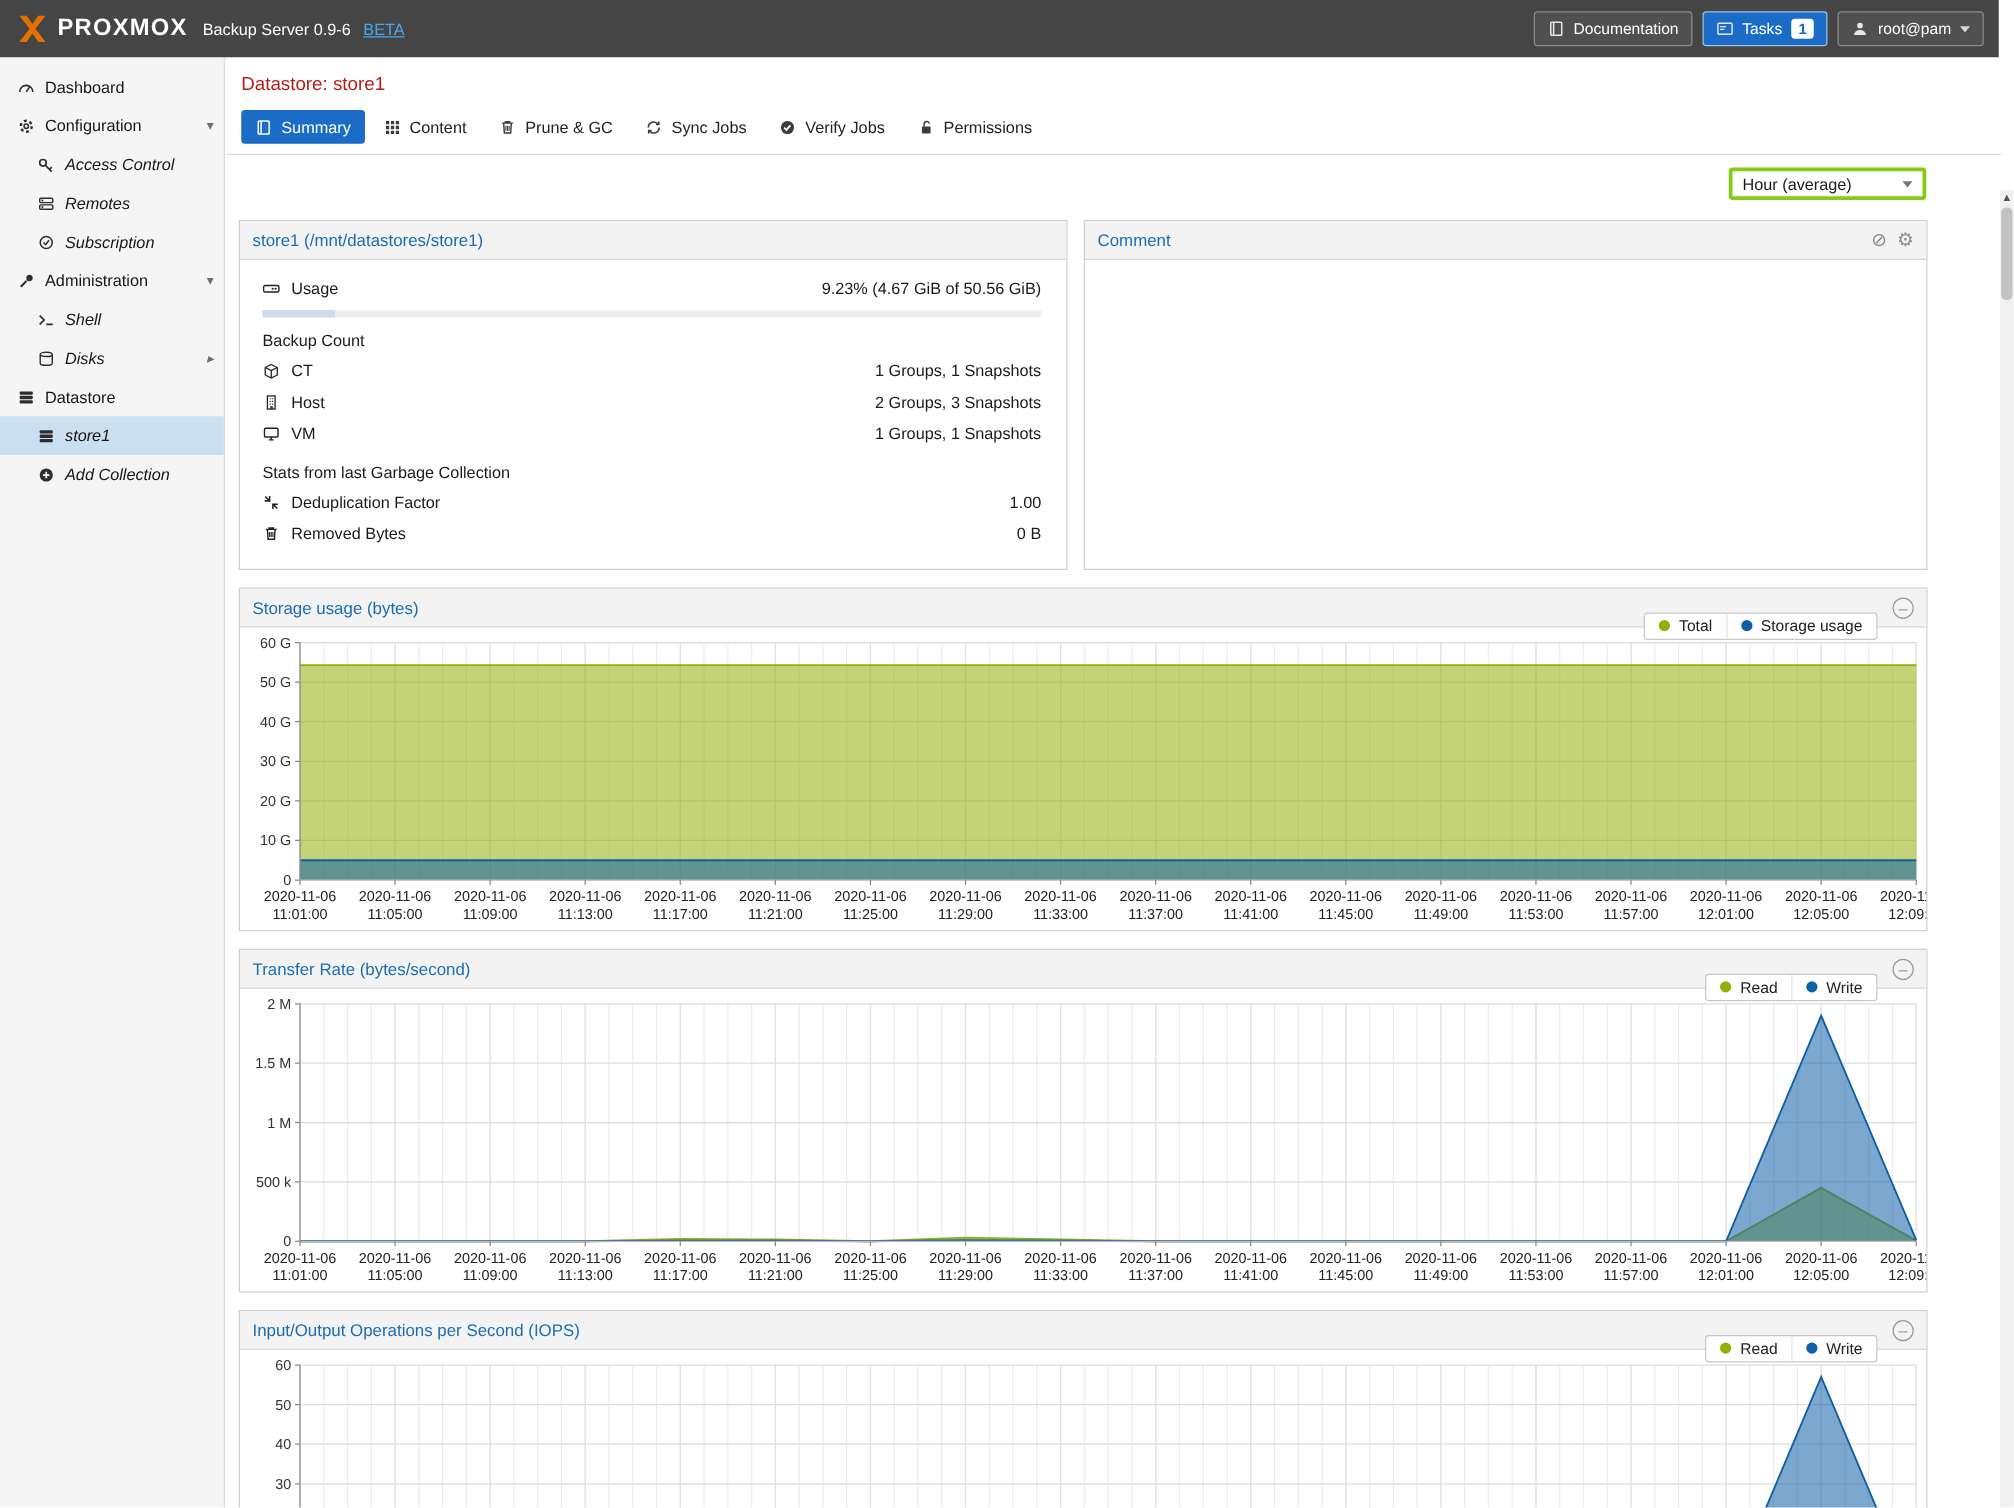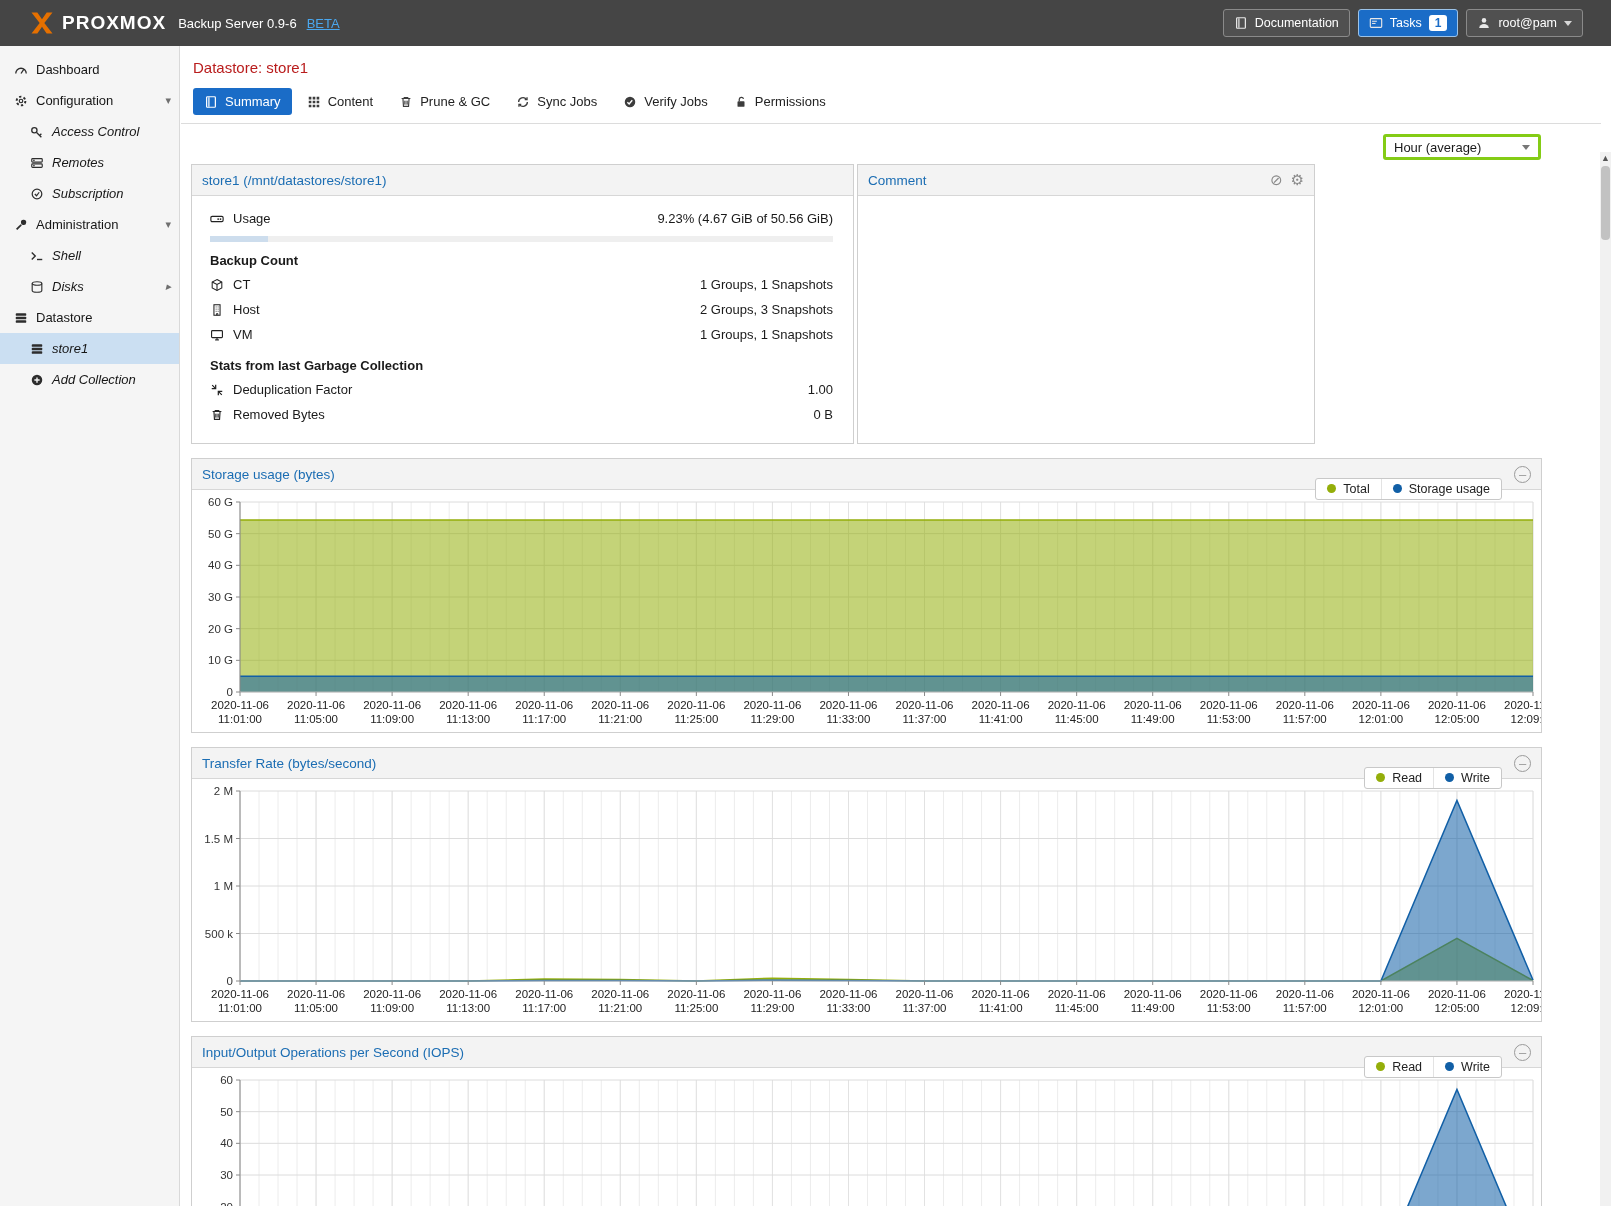--- a/index.html
+++ b/index.html
@@ -11,23 +11,23 @@
     background: #fff;
     position: relative;
   }
   svg { display:block; }
   svg text { font-family:"Liberation Sans", sans-serif; }
   .ic { width:14px; height:14px; display:inline-flex; flex:0 0 auto; }
   .ic svg { width:100%; height:100%; }
 
   
   .topbar {
-    position:absolute; top:0; left:0; right:0; height:46px;
+    position:absolute; top:0; left:0; right:12px; height:46px;
     background:#454545; color:#fff;
-    display:flex; align-items:center; padding:0 28px; gap:10px;
+    display:flex; align-items:center; padding:0 12px; gap:10px;
   }
   .brand { display:flex; align-items:center; gap:6px; }
   .brand-logo { width:28px; height:28px; }
   .brand-name { font-size:19px; font-weight:bold; letter-spacing:1px; color:#fff; }
   .product { font-size:13px; color:#fff; margin-left:2px; }
   .beta { color:#4aa7ee; text-decoration:underline; cursor:pointer; font-size:13px; }
   .topbar-right { margin-left:auto; display:flex; align-items:center; gap:8px; }
   .hbtn {
     display:flex; align-items:center; gap:7px; height:28px; padding:0 10px;
     background:#505050; border:1px solid #8a8a8a; border-radius:3px;
@@ -67,36 +67,36 @@
   .tab.active { background:#1a6cc7; color:#fff; }
   .tab.active .ic { color:#fff; }
   .toolbar { display:flex; justify-content:flex-end; padding:10px 60px 4px 10px; }
   .select {
     width:158px; height:26px; background:#fff; border:3px solid #84cc16; border-radius:3px;
     display:flex; align-items:center; justify-content:space-between; padding:0 8px; cursor:pointer;
   }
   .select .chev { border-top-color:#777; }
 
   
-  .panels { display:flex; gap:3px; margin:0 0 0 10px; width:1124px; }
+  .panels { display:flex; gap:13px; margin:12px 0 0 10px; width:1351px; }
   .panel { border:1px solid #cfcfcf; background:#fff; }
   .panel-hd {
     height:31px; background:#f3f3f3; border-bottom:1px solid #d7d7d7;
     display:flex; align-items:center; padding:0 10px; color:#1b6db3; font-size:13.5px;
   }
   .status-panel { width:663px; height:280px; }
   .comment-panel { flex:1; height:280px; }
   .panel-hd .hd-tools { margin-left:auto; display:flex; align-items:center; gap:8px; color:#8a8a8a; font-size:15px; }
   .panel-hd .hd-tools span { cursor:pointer; }
   .status-body { padding:10px 20px 0 18px; }
   .srow { display:flex; align-items:center; height:25px; }
   .srow .rlabel { display:flex; align-items:center; gap:9px; }
   .srow .ic { color:#222; }
   .srow .sval { margin-left:auto; }
-  .sect { font-weight:bold; margin:11px 0 4px; }
+  .sect { font-weight:normal; margin:11px 0 4px; }
   .progress { height:6px; background:#efefef; margin:5px 0 2px; }
   .progress-fill { height:100%; background:#cddded; }
 
   
   .chart-panel { margin:14px 0 0 10px; width:1351px; border:1px solid #cfcfcf; background:#fff; }
   .legend-wrap { margin-left:auto; display:flex; align-items:center; }
   .legend-box { display:flex; background:#fff; border:1px solid #c8c8c8; border-radius:3px; overflow:hidden;margin-top:29px; }
   .legend-item { display:flex; align-items:center; gap:7px; padding:3px 11px; color:#222; font-size:12.5px; cursor:pointer; }
   .legend-item + .legend-item { border-left:1px solid #e3e3e3; }
   .dot { width:9px; height:9px; border-radius:50%; display:inline-block; }

